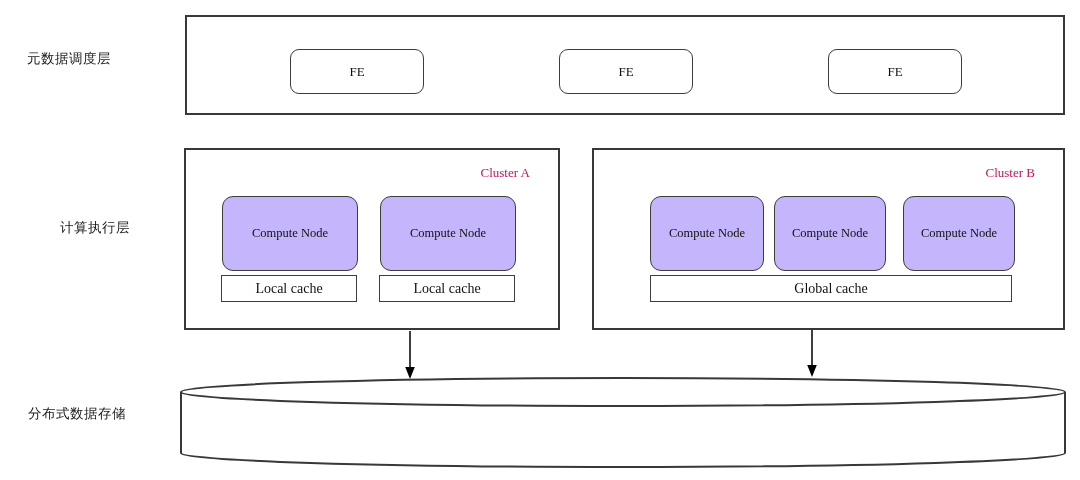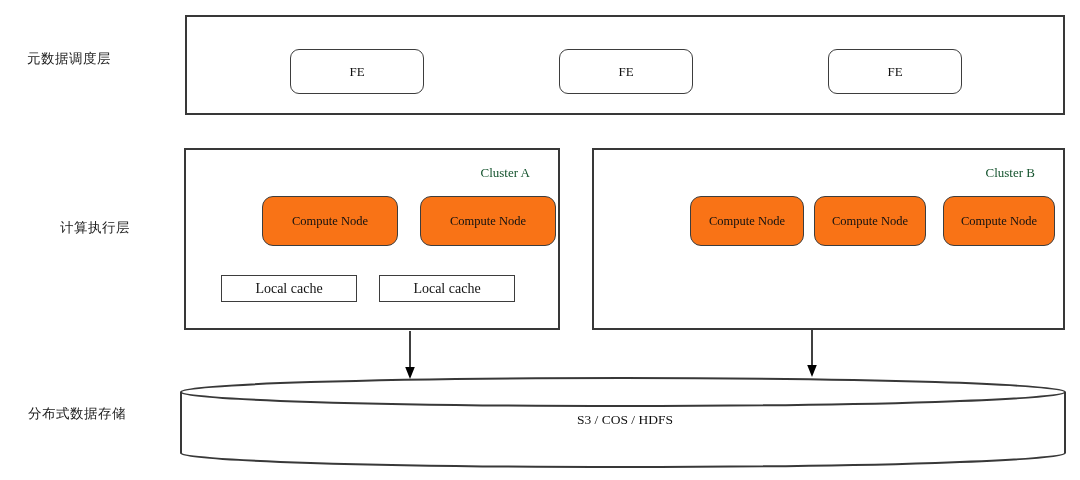--- a/index.html
+++ b/index.html
@@ -39,53 +39,52 @@
     box-sizing: border-box;
   }
   #metadata-box { left: 185px; top: 15px; width: 880px; height: 100px; }
   #cluster-a    { left: 184px; top: 148px; width: 376px; height: 182px; }
   #cluster-b    { left: 592px; top: 148px; width: 473px; height: 182px; }
   .cluster-label {
     position: absolute;
     top: 15px;
     right: 28px;
     font-size: 13px;
-    color: #14532d;
+    color: #be185d;
     white-space: nowrap;
   }
   .fe-node {
     position: absolute;
     top: 32px;
     width: 134px;
     height: 45px;
     border: 1.5px solid #3d3d3d;
     border-radius: 9px;
     background: #ffffff;
     box-sizing: border-box;
     display: flex;
     align-items: center;
     justify-content: center;
     font-size: 13px;
     color: #111111;
   }
   .compute-node {
     position: absolute;
     top: 46px;
-    height: 50px;
+    height: 75px;
     border: 1.5px solid #3d3d3d;
     border-radius: 11px;
-    background: #f97316;
+    background: #c4b5fd;
     box-sizing: border-box;
     display: flex;
     align-items: center;
     justify-content: center;
     font-size: 12.5px;
     color: #111111;
     white-space: nowrap;
-    margin-left: 40px;
   }
   .cache-box {
     position: absolute;
     top: 125px;
     height: 27px;
     border: 1.5px solid #3d3d3d;
     background: #ffffff;
     box-sizing: border-box;
     display: flex;
     align-items: center;
@@ -142,17 +141,17 @@
     <div class="compute-node" style="left:194px; width:136px;">Compute Node</div>
     <div class="cache-box" style="left:35px; width:136px;">Local cache</div>
     <div class="cache-box" style="left:193px; width:136px;">Local cache</div>
   </div>
 
   <div class="layer-box" id="cluster-b">
     <div class="cluster-label">Cluster B</div>
     <div class="compute-node" style="left:56px; width:114px;">Compute Node</div>
     <div class="compute-node" style="left:180px; width:112px;">Compute Node</div>
     <div class="compute-node" style="left:309px; width:112px;">Compute Node</div>
+    <div class="cache-box" style="left:56px; width:362px;">Global cache</div>
   </div>
 
-  <div class="storage-text">S3 / COS / HDFS</div>
 
 </div>
 
 </body></html>

